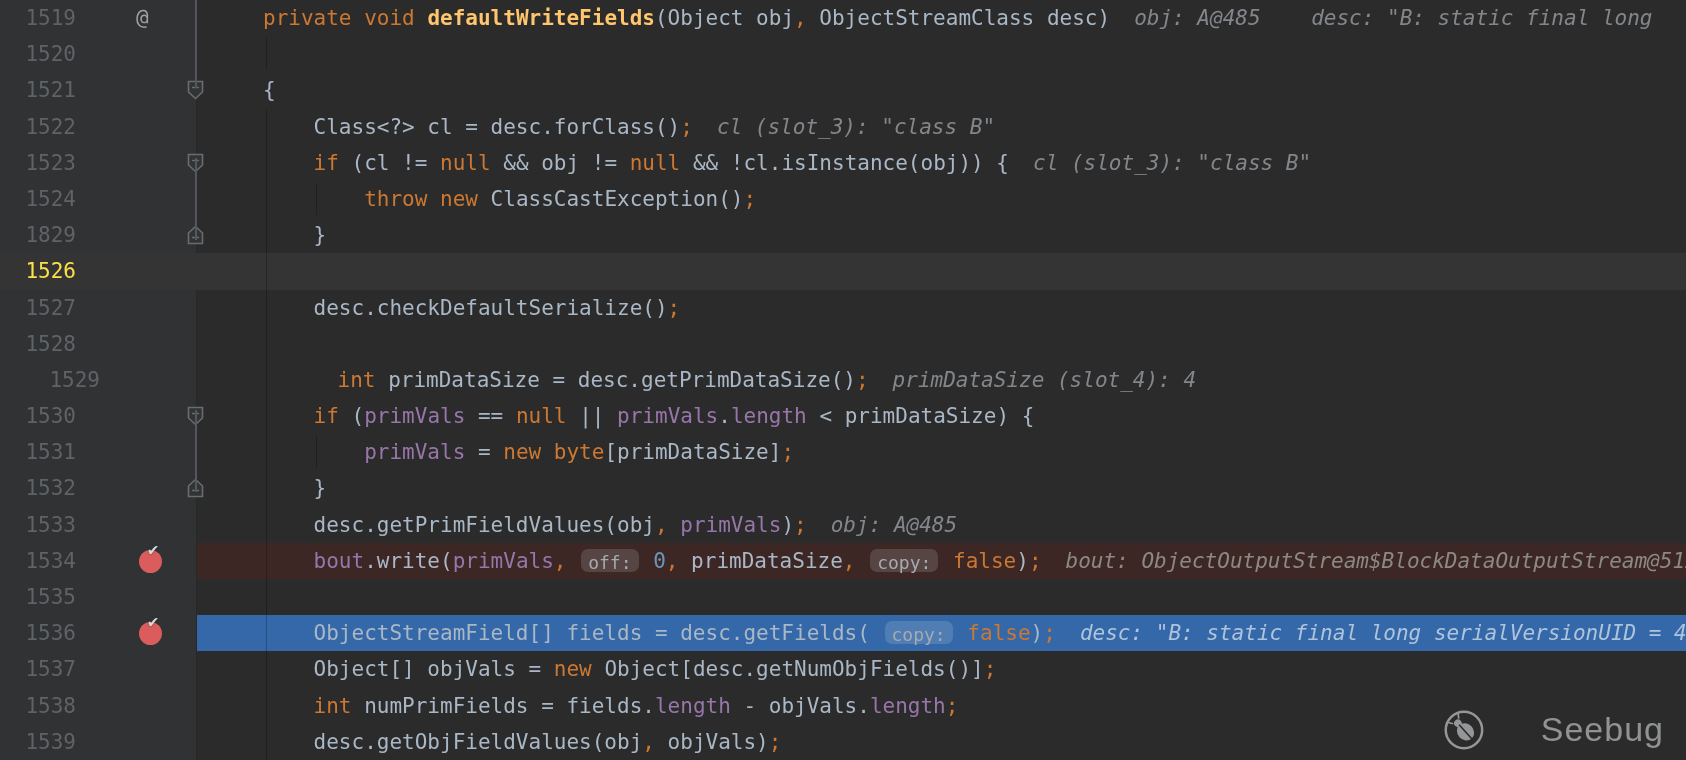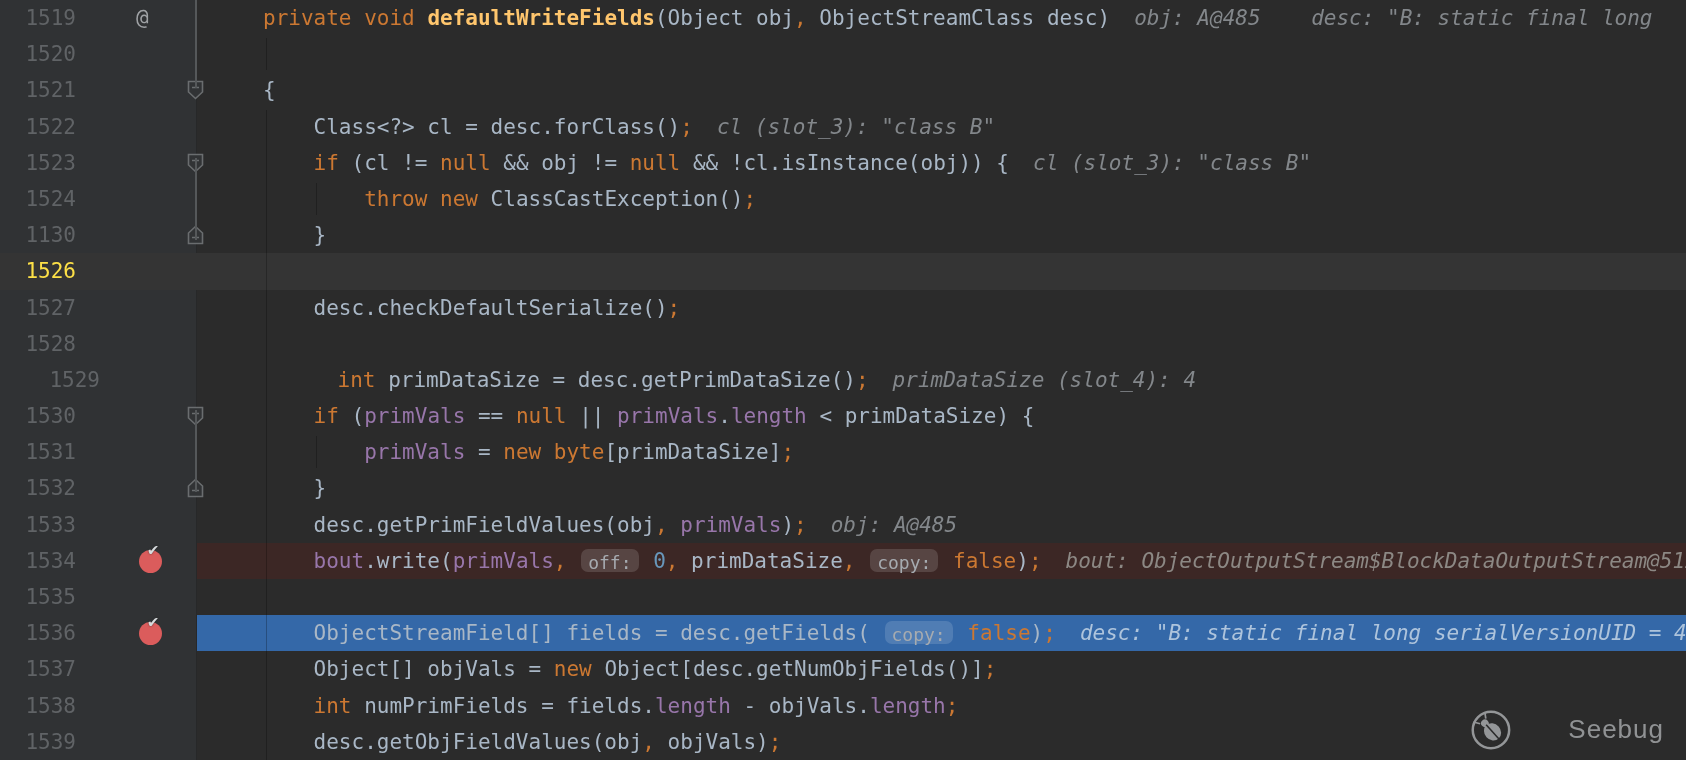--- a/index.html
+++ b/index.html
@@ -44,21 +44,21 @@
   .hint{color:var(--hint,#83878B);font-style:italic;margin-left:24px;}
   .row.exec .hint{color:#AEC4DC;}
   .row.bpline .hint{color:#8C8884;}
   .guide{position:absolute;width:1px;background:rgba(0,0,0,0.25);}
   .foldline{position:absolute;left:195px;width:2px;background:#55585A;}
   #watermark{
     position:absolute;right:22px;bottom:8px;display:flex;align-items:center;gap:10px;
     opacity:.95;
   }
   #watermark .wm-label{
-    font-family:"Liberation Sans",sans-serif;font-size:26px;letter-spacing:1px;color:#96989A;margin-left:45px;
+    font-family:"Liberation Sans",sans-serif;font-size:34px;letter-spacing:1px;color:#96989A;margin-left:45px;
   }
 </style>
 </head>
 <body>
 
 <div id="editor">
   <div id="gutter-bg"></div>
   <div id="gutter-sep"></div>
   <div id="rows">
       <div class="row" style="top: 0px;">
@@ -85,21 +85,21 @@
         <svg width="17" height="20" viewBox="0 0 17 20" class="fold">
           <path d="M1.5,1.5 h14 v10.5 l-7,6.5 l-7,-6.5 z M5,7.5 h7" fill="#313335" stroke="#6A6D6F" stroke-width="1.6"></path>
         </svg>
         <div class="code"><span class="c-def">    </span><span class="c-kw">if </span><span class="c-def">(cl != </span><span class="c-kw">null</span><span class="c-def"> &amp;&amp; obj != </span><span class="c-kw">null</span><span class="c-def"> &amp;&amp; !cl.isInstance(obj)) {</span><span class="hint">cl (slot_3): "class B"</span></div>
       </div>
       <div class="row" style="top: 180.95px;">
         <span class="lnum">1524</span>
         <div class="code"><span class="c-def">        </span><span class="c-kw">throw new </span><span class="c-def">ClassCastException()</span><span class="c-kw">;</span></div>
       </div>
       <div class="row" style="top: 217.14px;">
-        <span class="lnum">1130</span>
+        <span class="lnum">1829</span>
         <svg width="17" height="20" viewBox="0 0 17 20" class="fold">
           <path d="M8.5,1.5 l7,6.5 v10.5 h-14 v-10.5 z M5,12.5 h7" fill="#313335" stroke="#6A6D6F" stroke-width="1.6"></path>
         </svg>
         <div class="code"><span class="c-def">    }</span></div>
       </div>
       <div class="row caret" style="top: 253.33px;">
         <span class="lnum">1526</span>
         <div class="code"></div>
       </div>
       <div class="row" style="top: 289.52px;">

